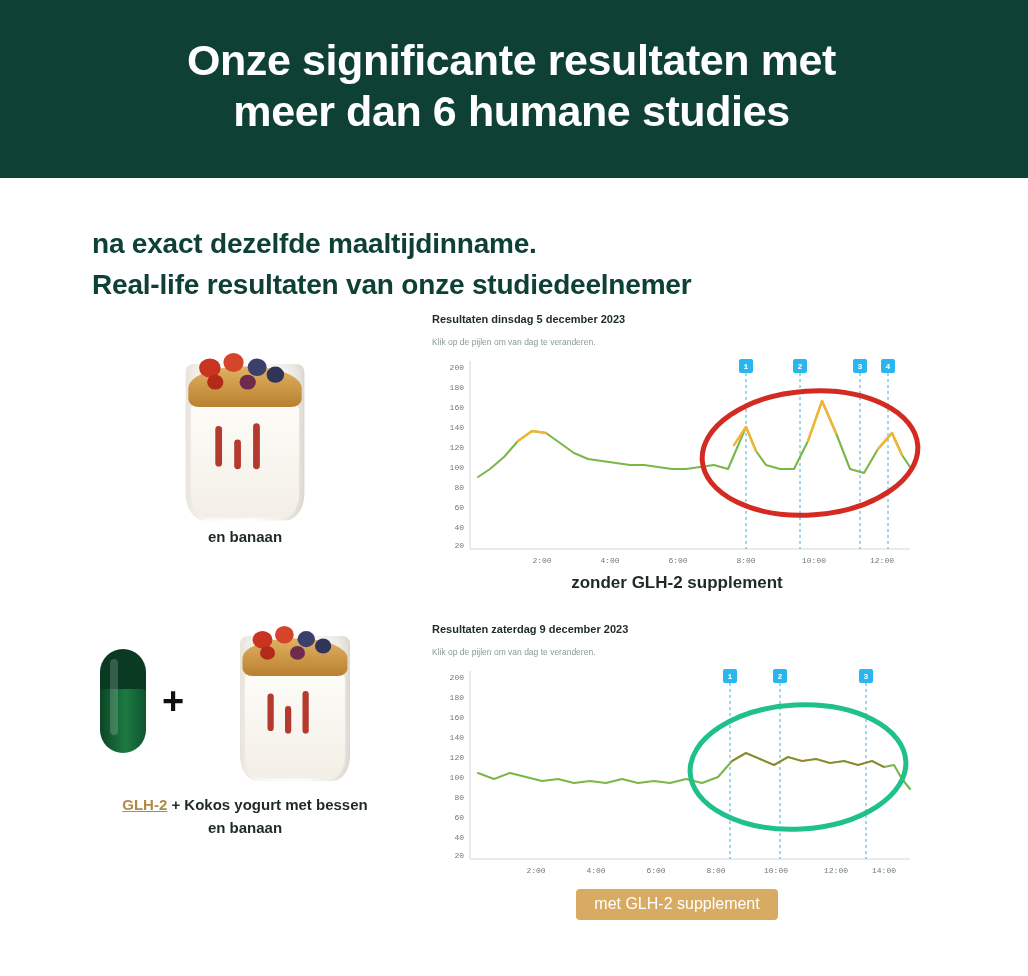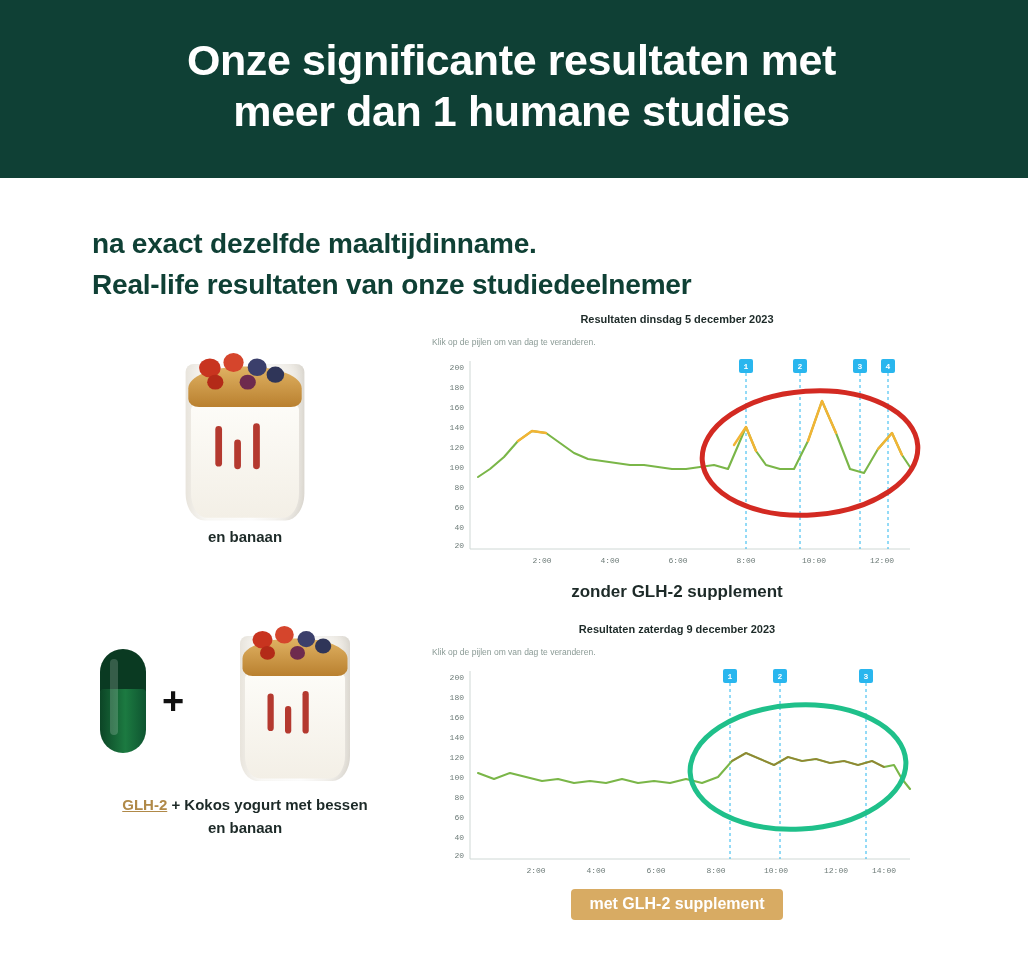--- a/index.html
+++ b/index.html
@@ -167,21 +167,20 @@
 
   
   .chart-block {
     position: absolute;
   }
   .chart-title {
     font-size: 11px;
     font-weight: bold;
     color: #1d2a28;
     margin: 0 0 2px 0;
-    text-align: center;
   }
   .chart-sub {
     font-size: 8.5px;
     color: #8a9a95;
     margin: 12px 0 6px 0;
   }
   .chart-area {
     position: relative;
     width: 490px;
     height: 220px;
@@ -210,43 +209,43 @@
     align-items: center;
     justify-content: center;
     border-radius: 2px;
   }
 
   .caption-plain {
     text-align: center;
     font-size: 17px;
     font-weight: bold;
     color: #1d2a28;
-    margin-top: 9px;
+    margin-top: 0;
   }
   .caption-pill {
     display: inline-block;
     background: #d8ab63;
     color: #ffffff;
     font-size: 16px;
-    font-weight: bold;
+    font-weight: normal;
     padding: 6px 18px 7px 18px;
     border-radius: 4px;
   }
   .caption-pill-wrap {
     text-align: center;
     margin-top: 6px;
   }
 </style>
 </head>
 <body>
 
 <div class="header">
   <h1>
     <span>Onze significante resultaten met</span><br>
-    <span>meer dan 1 humane studies</span>
+    <span>meer dan 6 humane studies</span>
   </h1>
 </div>
 
 <div class="subhead">
   <div>na exact dezelfde maaltijdinname.</div>
   <div>Real-life resultaten van onze studiedeelnemer</div>
 </div>
 
 <div class="content">
 

